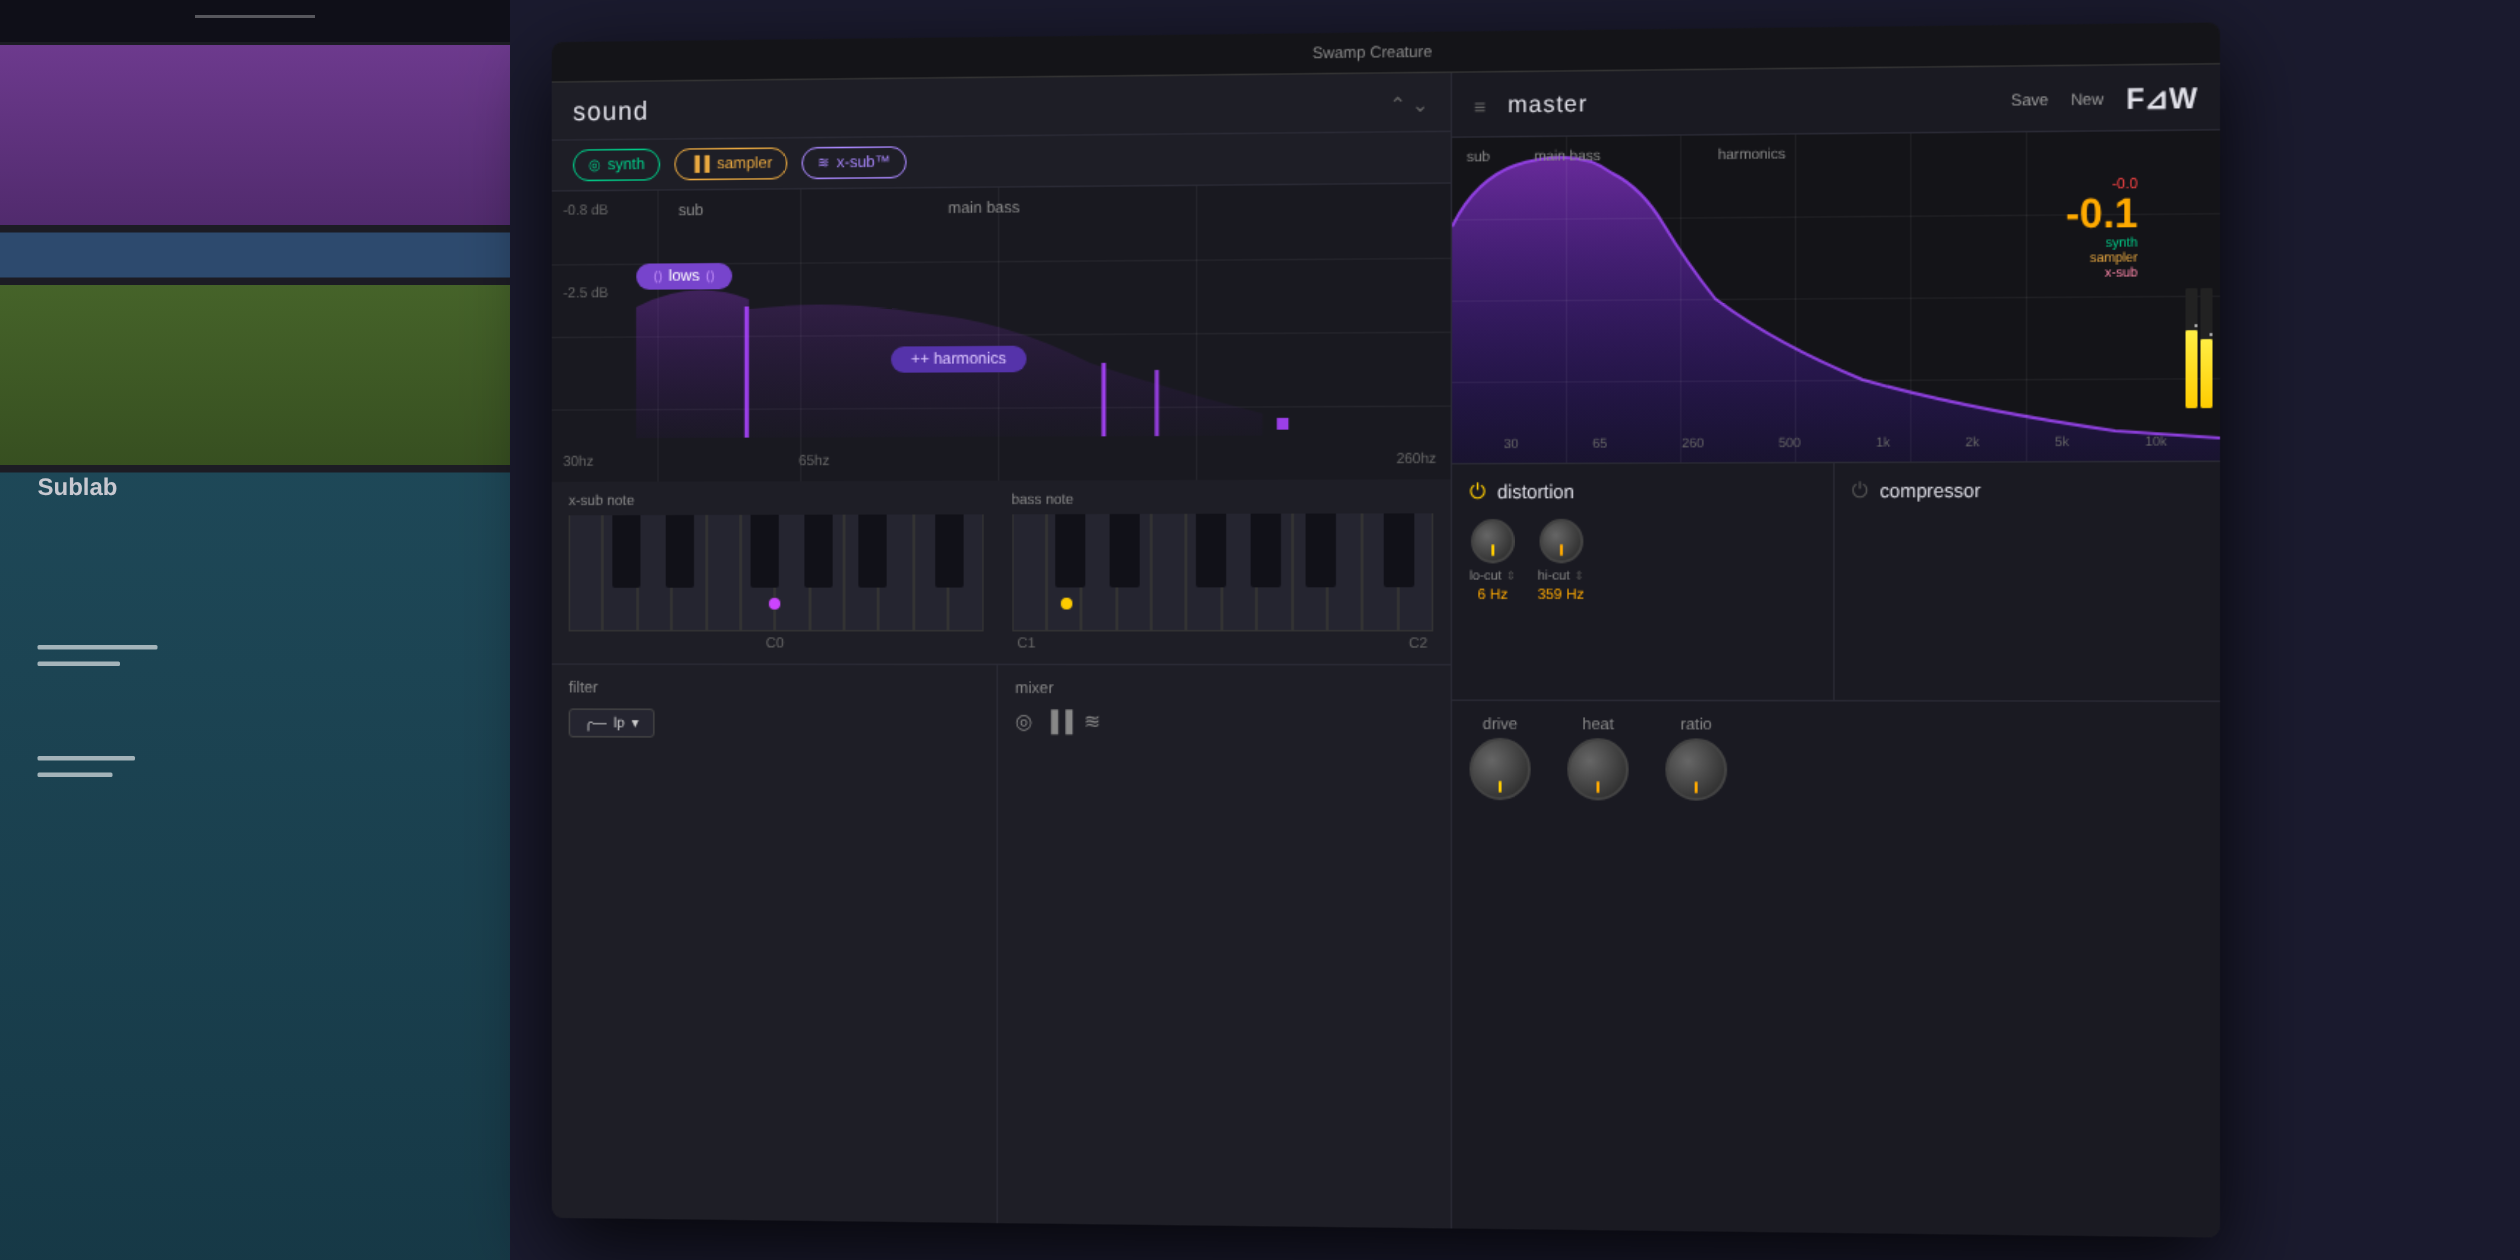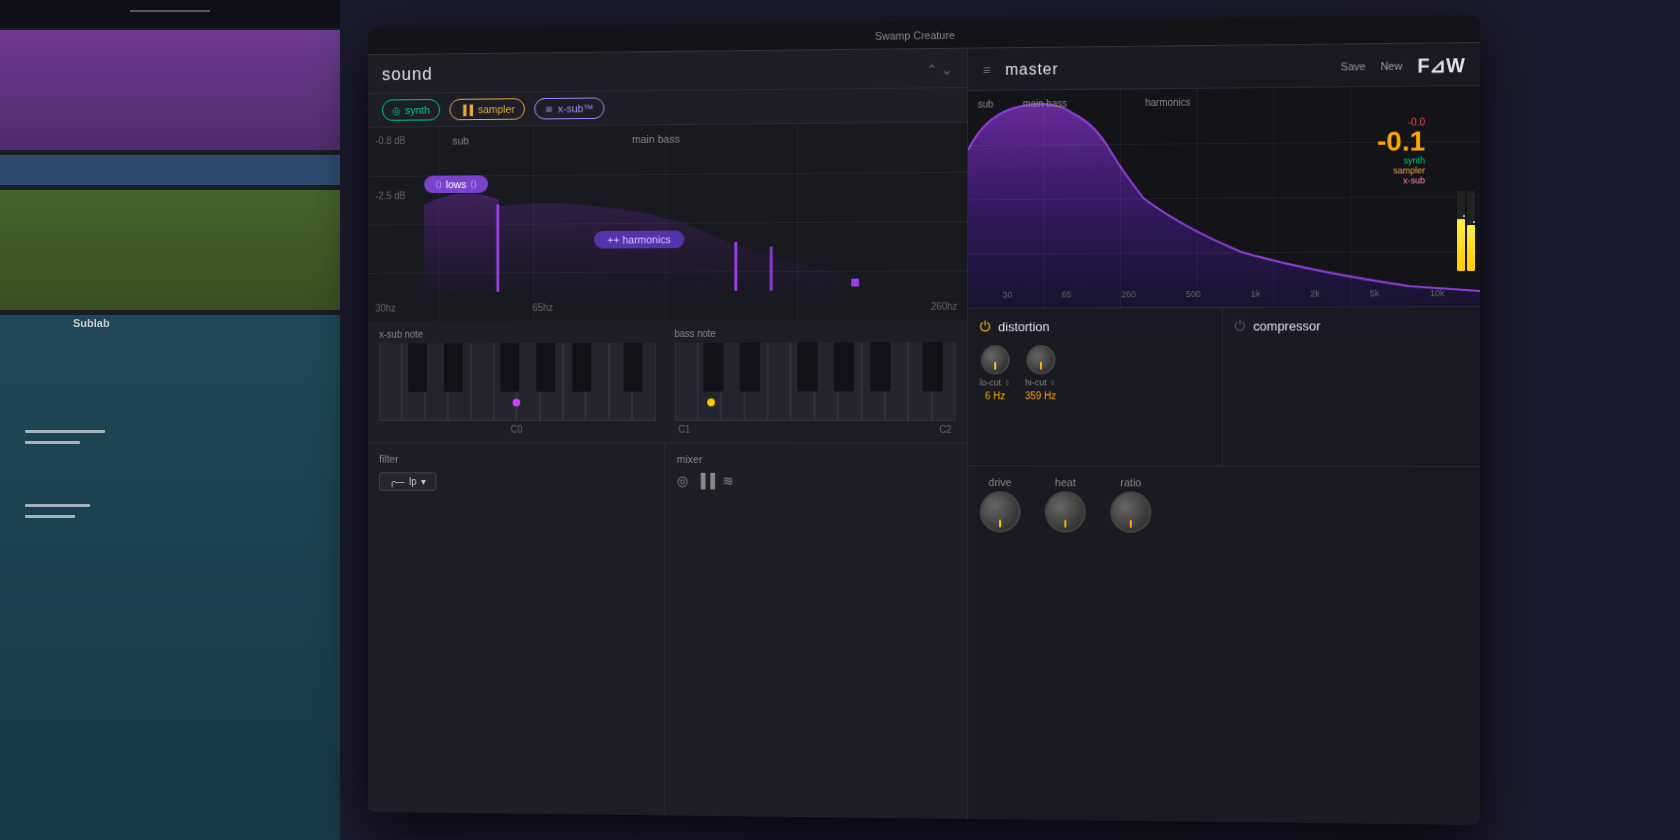--- a/index.html
+++ b/index.html
@@ -34,24 +34,23 @@
       position: absolute;
       top: 155px; left: 0;
       width: 340px;
       height: 30px;
       background: #2d4a6e;
     }
     .daw-track-label {
       position: absolute;
       top: 162px; left: 25px;
       color: #c8c8d0;
-      font-size: 11px;
+      font-size: 16px;
       font-weight: bold;
       z-index: 10;
-      margin-left: 48px;
     }
     .daw-track-green {
       position: absolute;
       top: 190px; left: 0;
       width: 340px;
       height: 120px;
       background: linear-gradient(180deg, #4a6b2a 0%, #3a5520 100%);
       opacity: 0.9;
     }
     .daw-track-teal {

